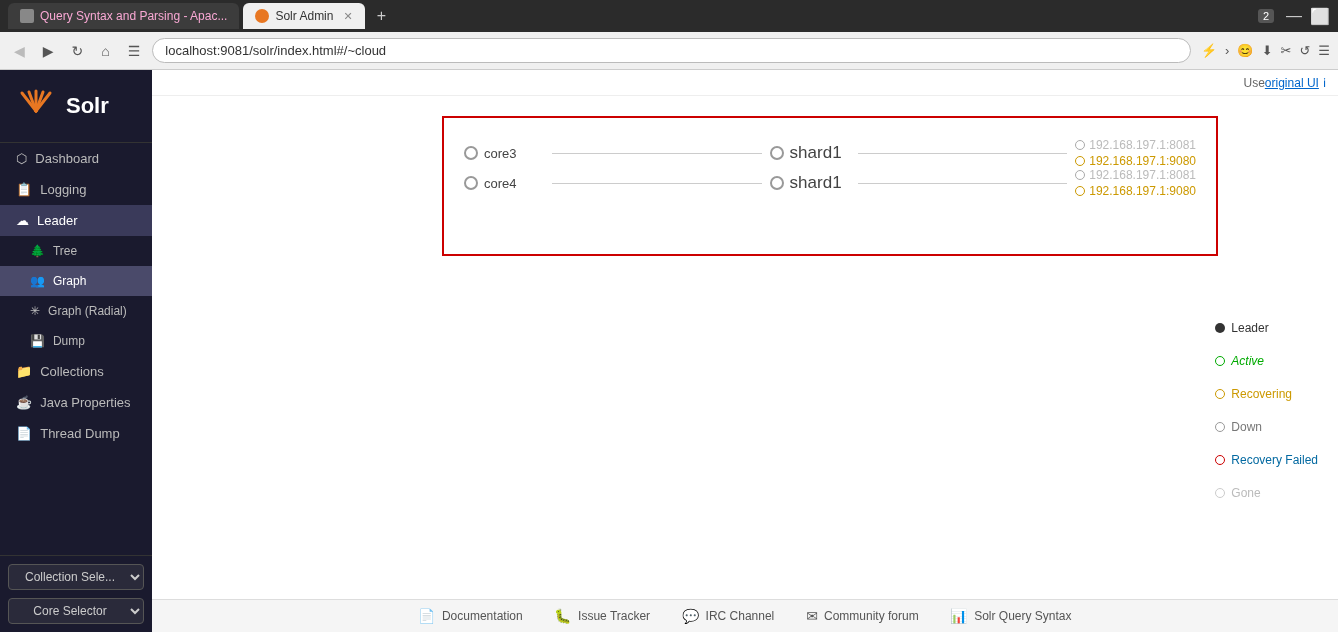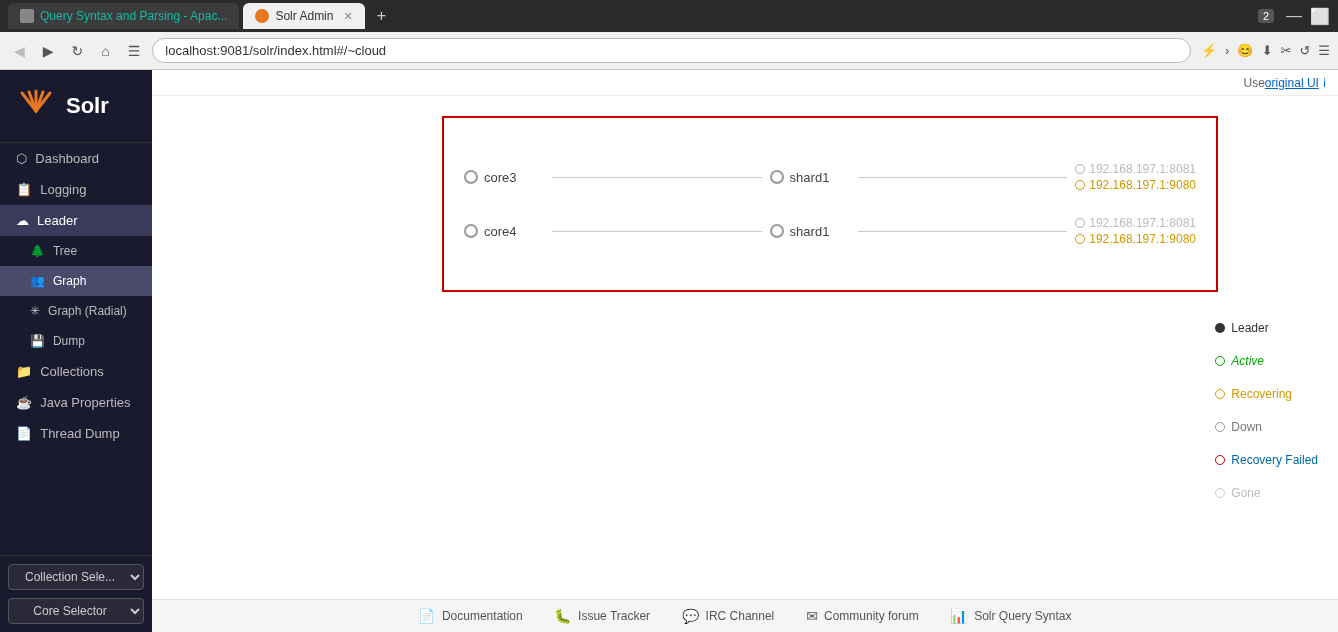--- a/index.html
+++ b/index.html
@@ -13,21 +13,21 @@
     .tab-bar {
       display: flex;
       align-items: center;
       background: #2b2b2b;
       height: 32px;
       padding: 0 8px;
       gap: 4px;
     }
     .tab-inactive {
       background: #3c3c3c;
-      color: #14b8a6;
+      color: #f9a8d4;
       padding: 6px 12px;
       border-radius: 6px 6px 0 0;
       font-size: 12px;
       display: flex;
       align-items: center;
       gap: 6px;
       cursor: pointer;
     }
     .tab-active {
       background: #f0f0f0;
@@ -173,21 +173,21 @@
       right: 120px;
       border: 2px solid #cc0000;
       background: white;
       padding: 20px;
       min-height: 140px;
     }
 
     .graph-row {
       display: flex;
       align-items: center;
-      margin: 24px 0;
+      margin: 0 0;
       position: relative;
     }
 
     .node-circle {
       width: 14px;
       height: 14px;
       border-radius: 50%;
       border: 2px solid #999;
       background: white;
       flex-shrink: 0;
@@ -200,21 +200,21 @@
     }
 
     .connector-line {
       flex: 1;
       height: 1px;
       background: #ccc;
       margin: 0 8px;
     }
 
     .shard-label {
-      font-size: 13px;
+      font-size: 17px;
       color: #444;
       min-width: 60px;
     }
 
     .ip-group {
       display: flex;
       flex-direction: column;
       align-items: flex-end;
       gap: 2px;
     }

